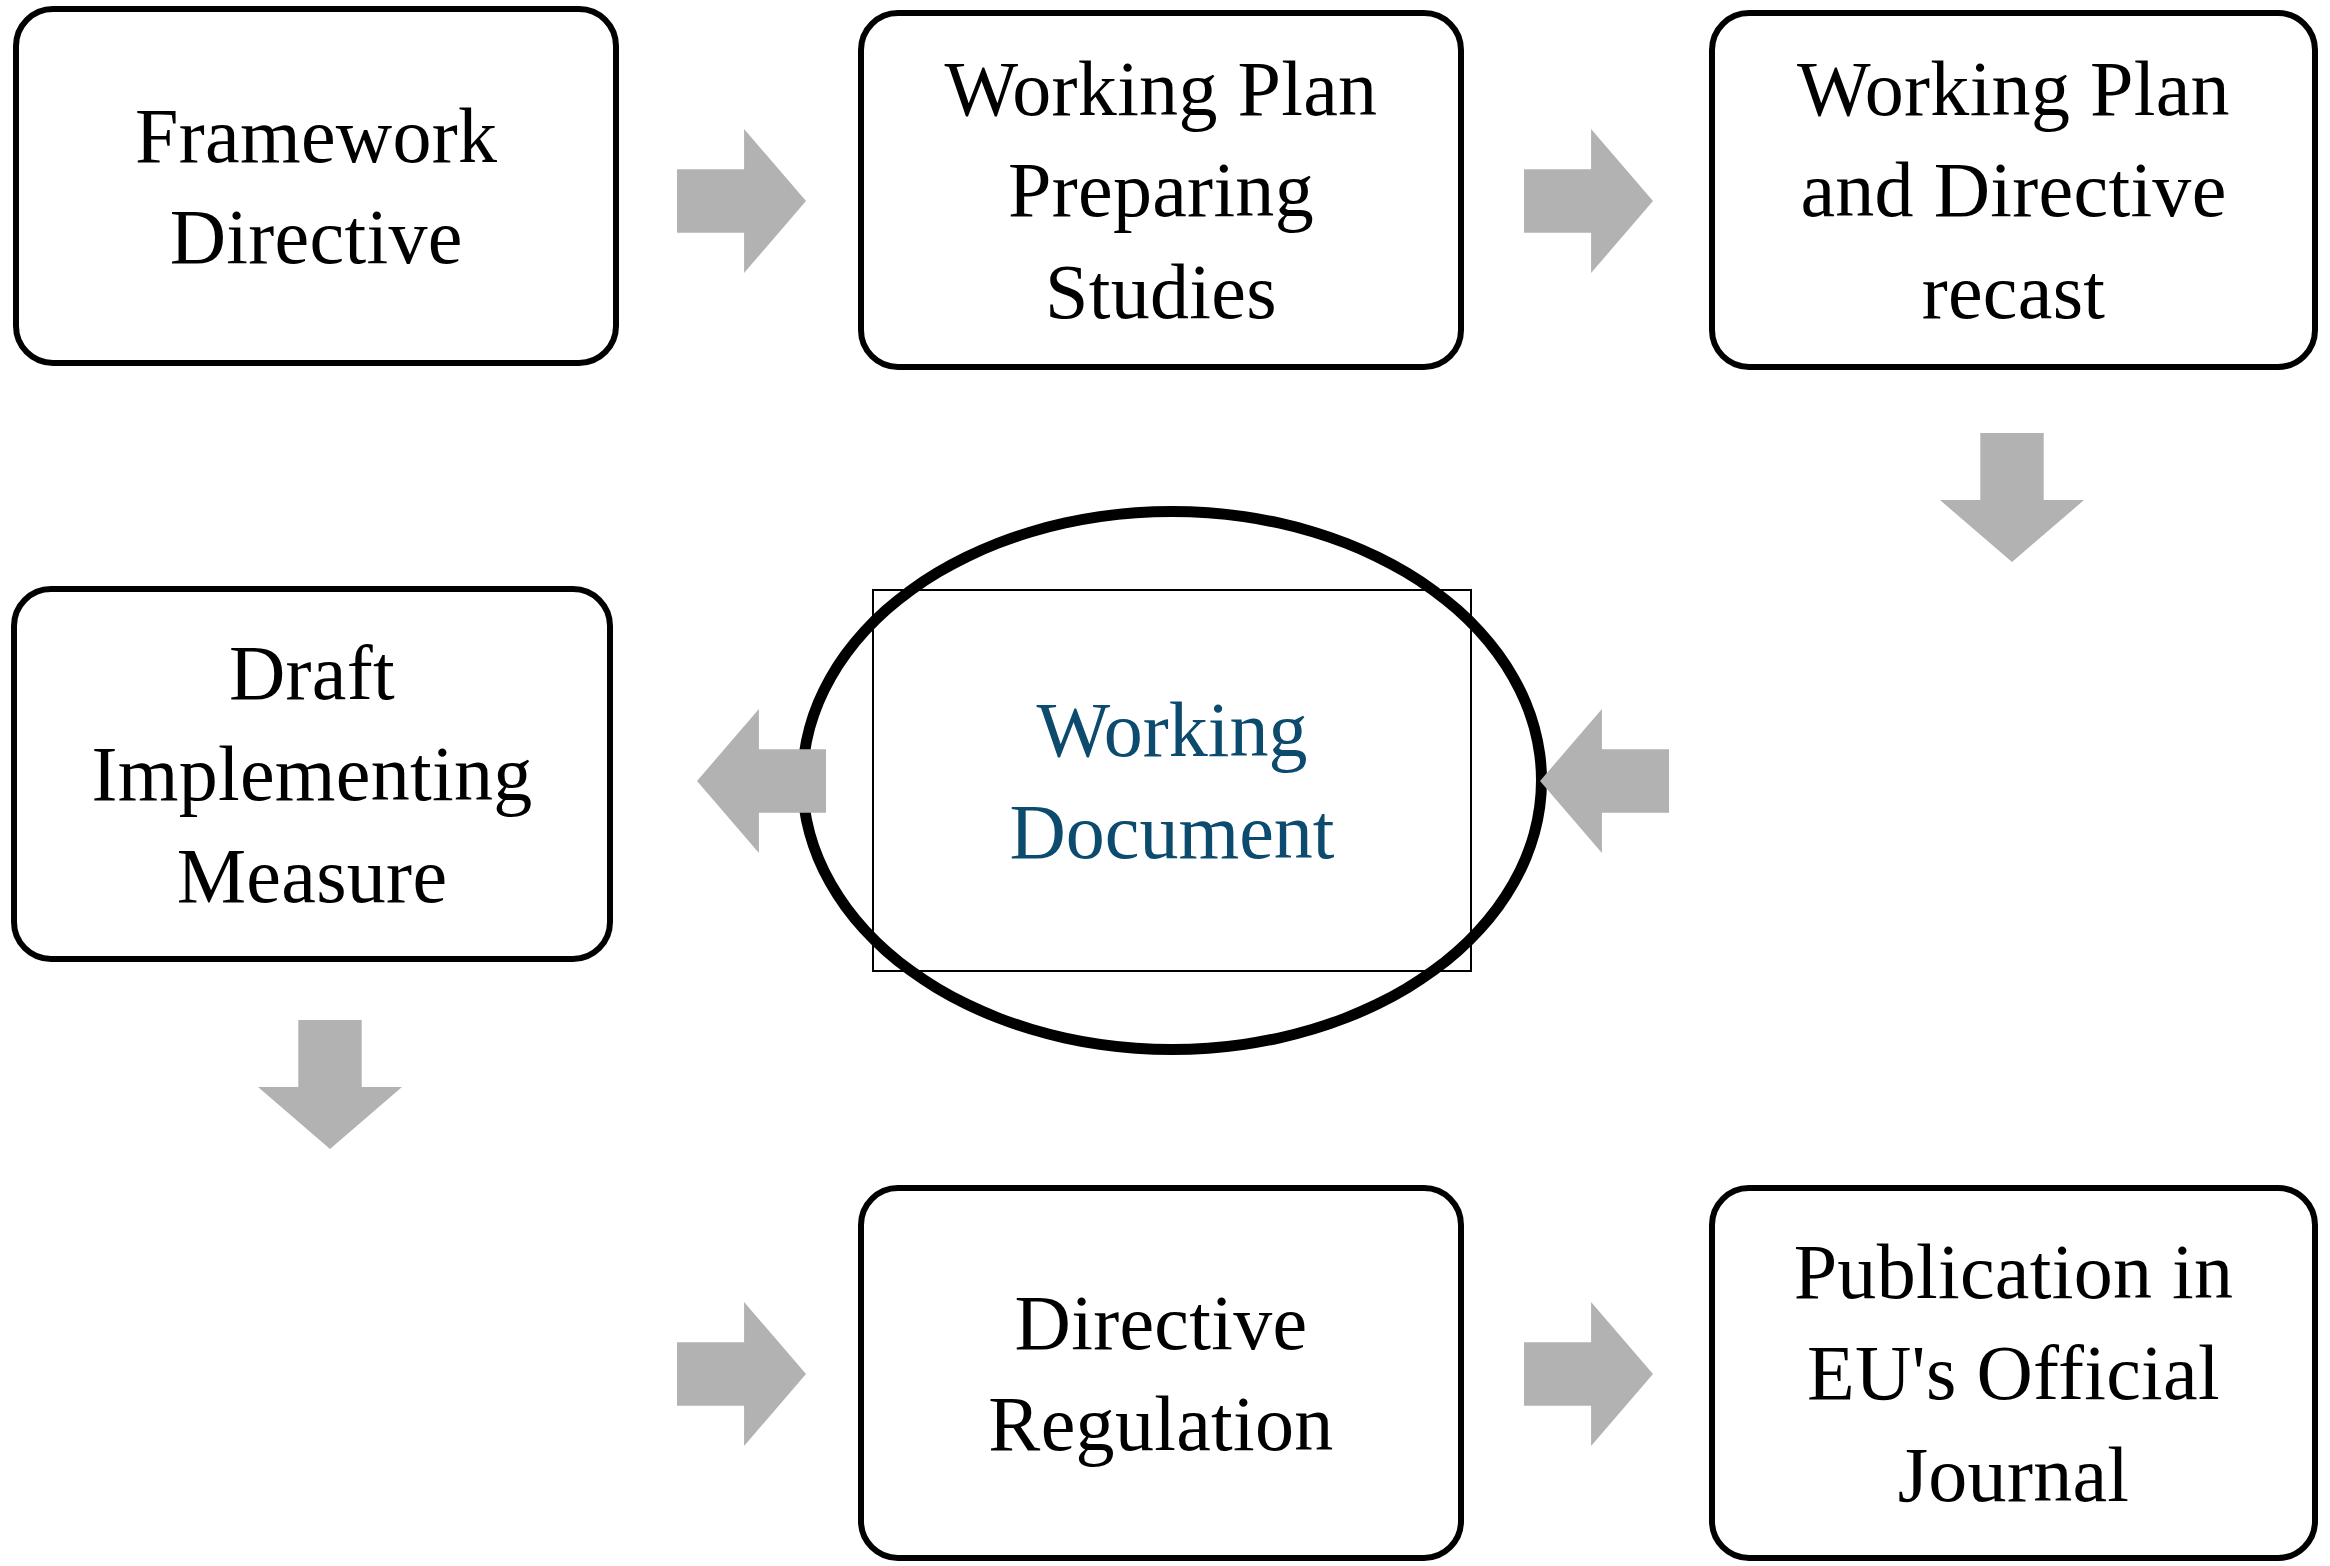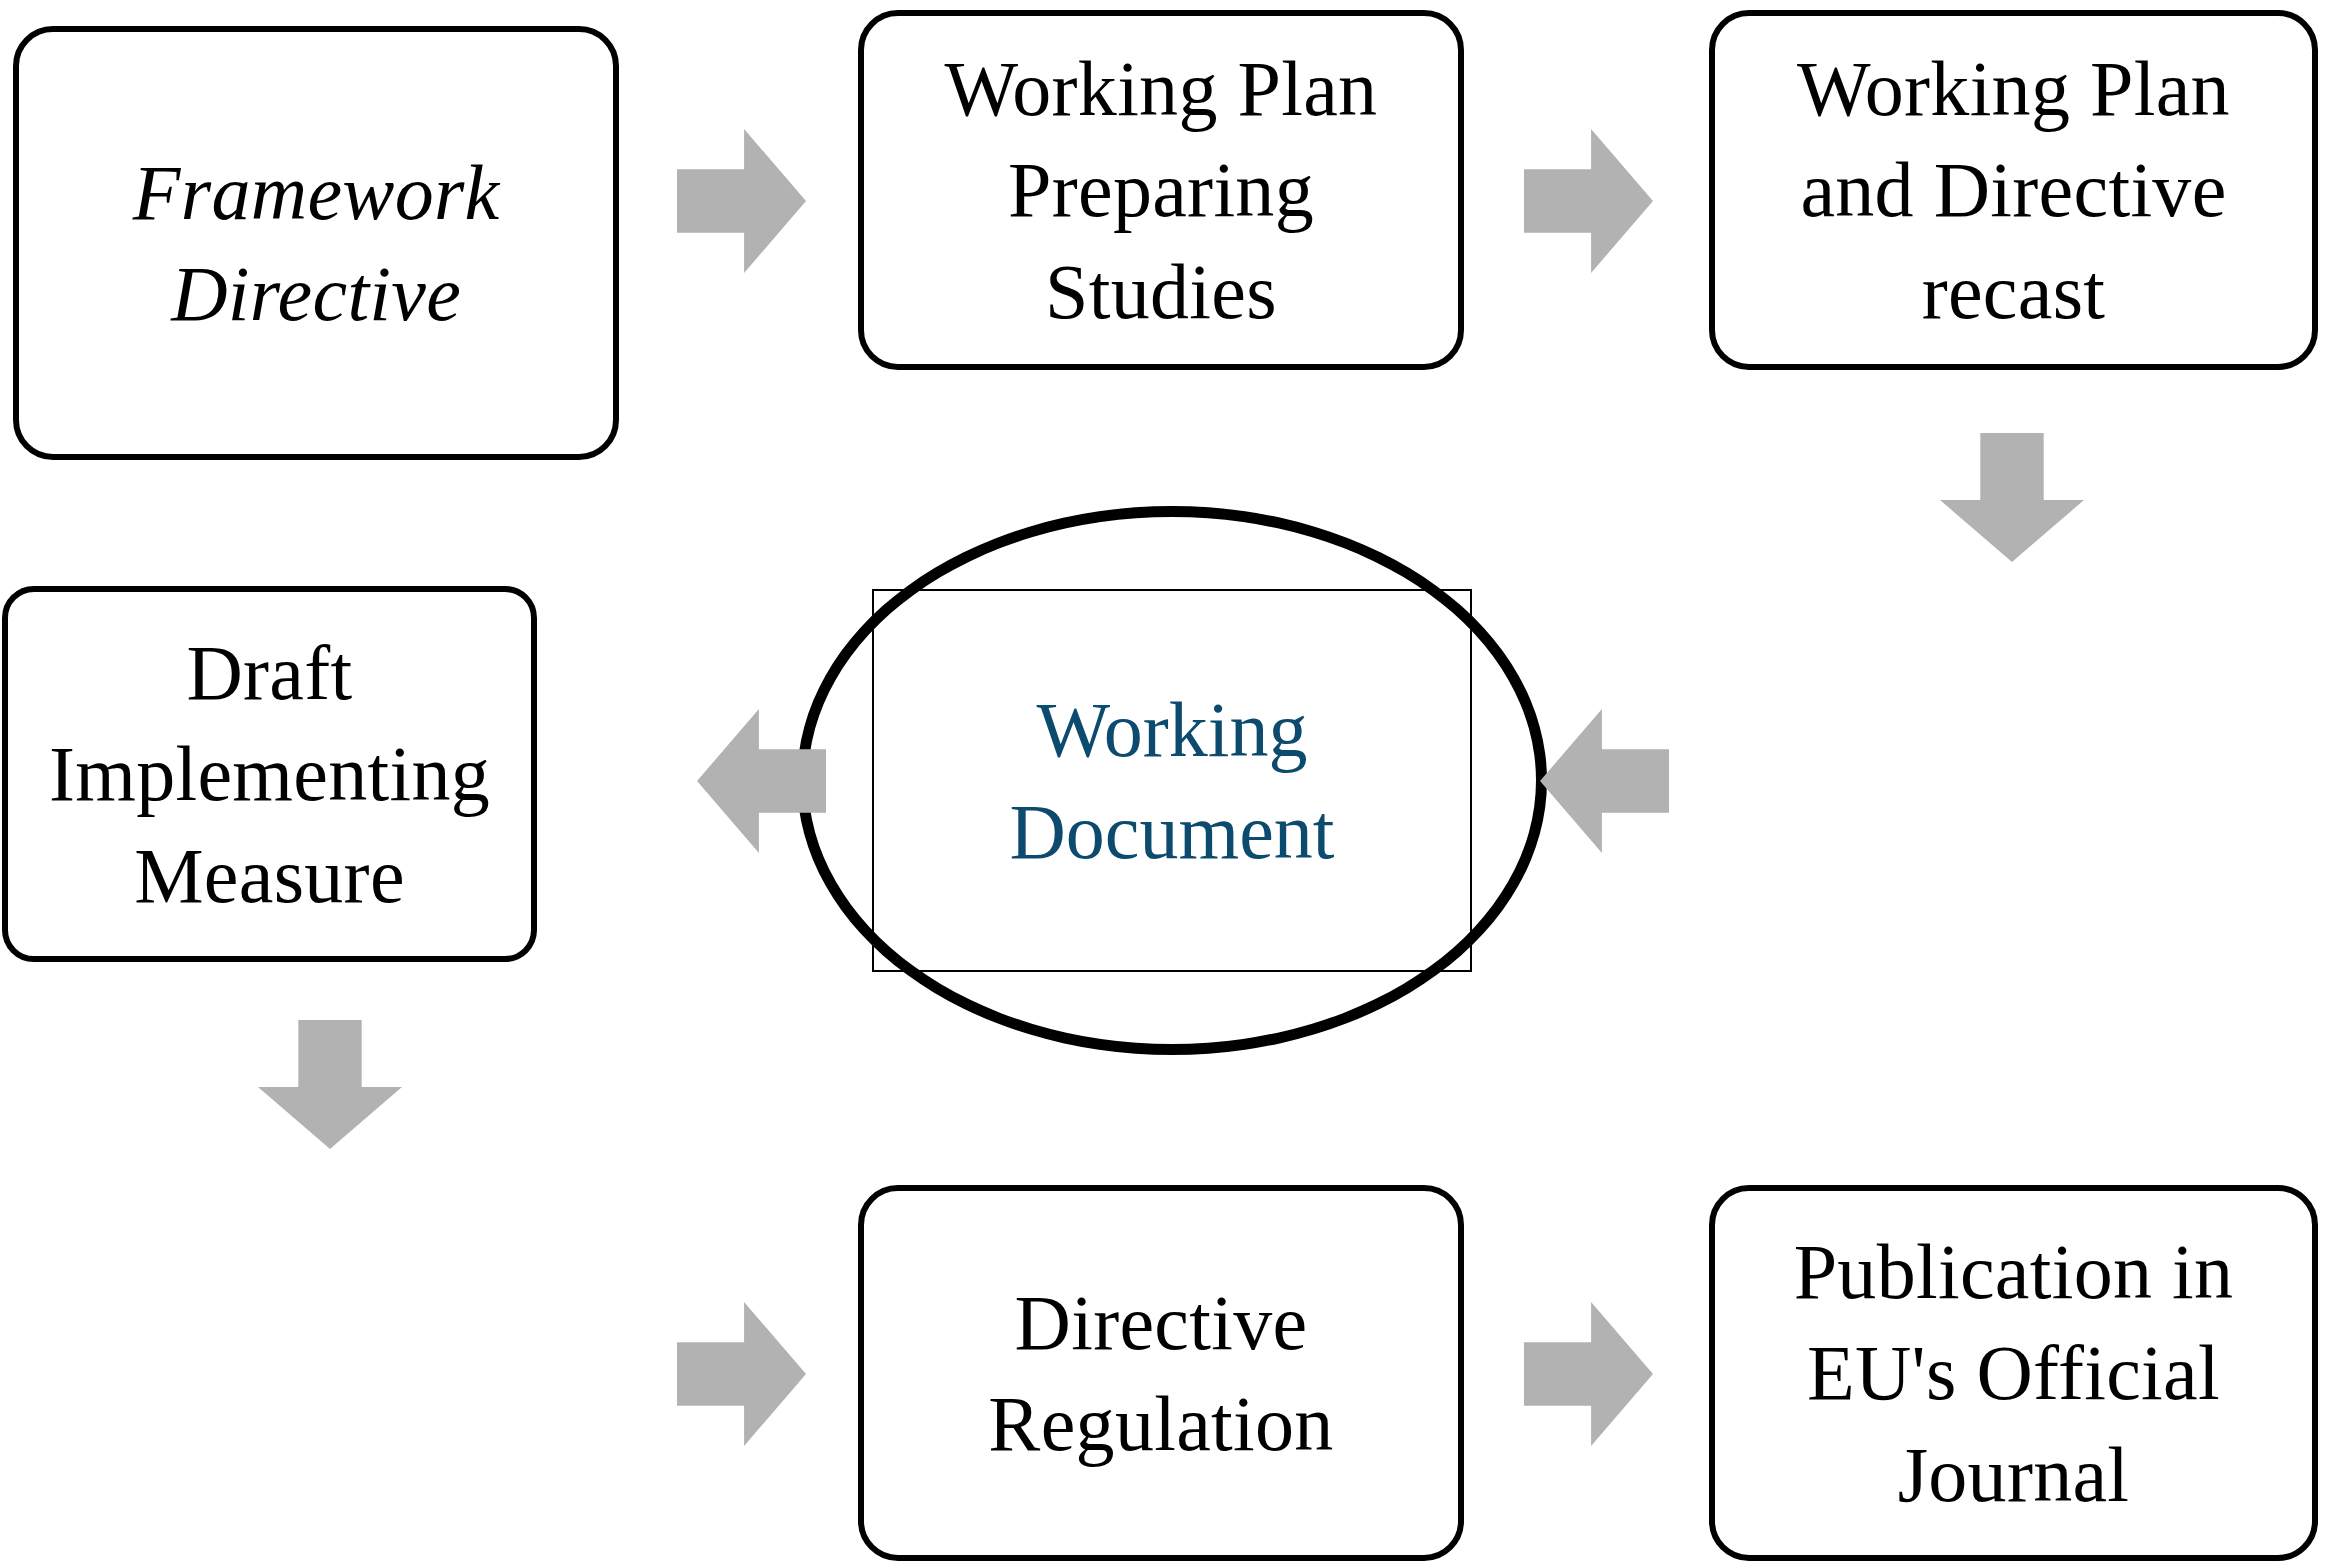--- a/index.html
+++ b/index.html
@@ -96,21 +96,21 @@
   .arrow.down {
     clip-path: polygon(28% 0%, 72% 0%, 72% 52%, 100% 52%, 50% 100%, 0% 52%, 28% 52%);
   }
   .arrow.below-ellipse { z-index: 1; }
 </style>
 </head>
 <body>
 
 <div id="canvas">
 
-  <div class="node" style="left:13.2px; top:26px; width:606px; height:434px;font-style:italic;">
+  <div class="node" style="left:13.2px; top:6px; width:606px; height:360px;">
     <span class="label">Framework
 Directive</span>
   </div>
 
   <div class="arrow right" style="left:677px; top:129px; width:129px; height:144px;"></div>
 
   <div class="node" style="left:858px; top:10px; width:606px; height:360px;">
     <span class="label">Working Plan
 Preparing
 Studies</span>
@@ -119,21 +119,21 @@
   <div class="arrow right" style="left:1524px; top:129px; width:129px; height:144px;"></div>
 
   <div class="node" style="left:1709px; top:10px; width:609px; height:360px;">
     <span class="label">Working Plan
 and Directive
 recast</span>
   </div>
 
   <div class="arrow down" style="left:1940px; top:433px; width:144px; height:129px;"></div>
 
-  <div class="node" style="left:2px; top:586px; width:535px; height:376px;border-radius:32px;">
+  <div class="node" style="left:11px; top:586px; width:602px; height:376px;">
     <span class="label">Draft
 Implementing
 Measure</span>
   </div>
 
   <div class="arrow left below-ellipse" style="left:697px; top:709px; width:129px; height:144px;"></div>
 
   <div id="hub">
     <div id="hub-rect"></div>
     <div id="hub-ellipse"></div>

